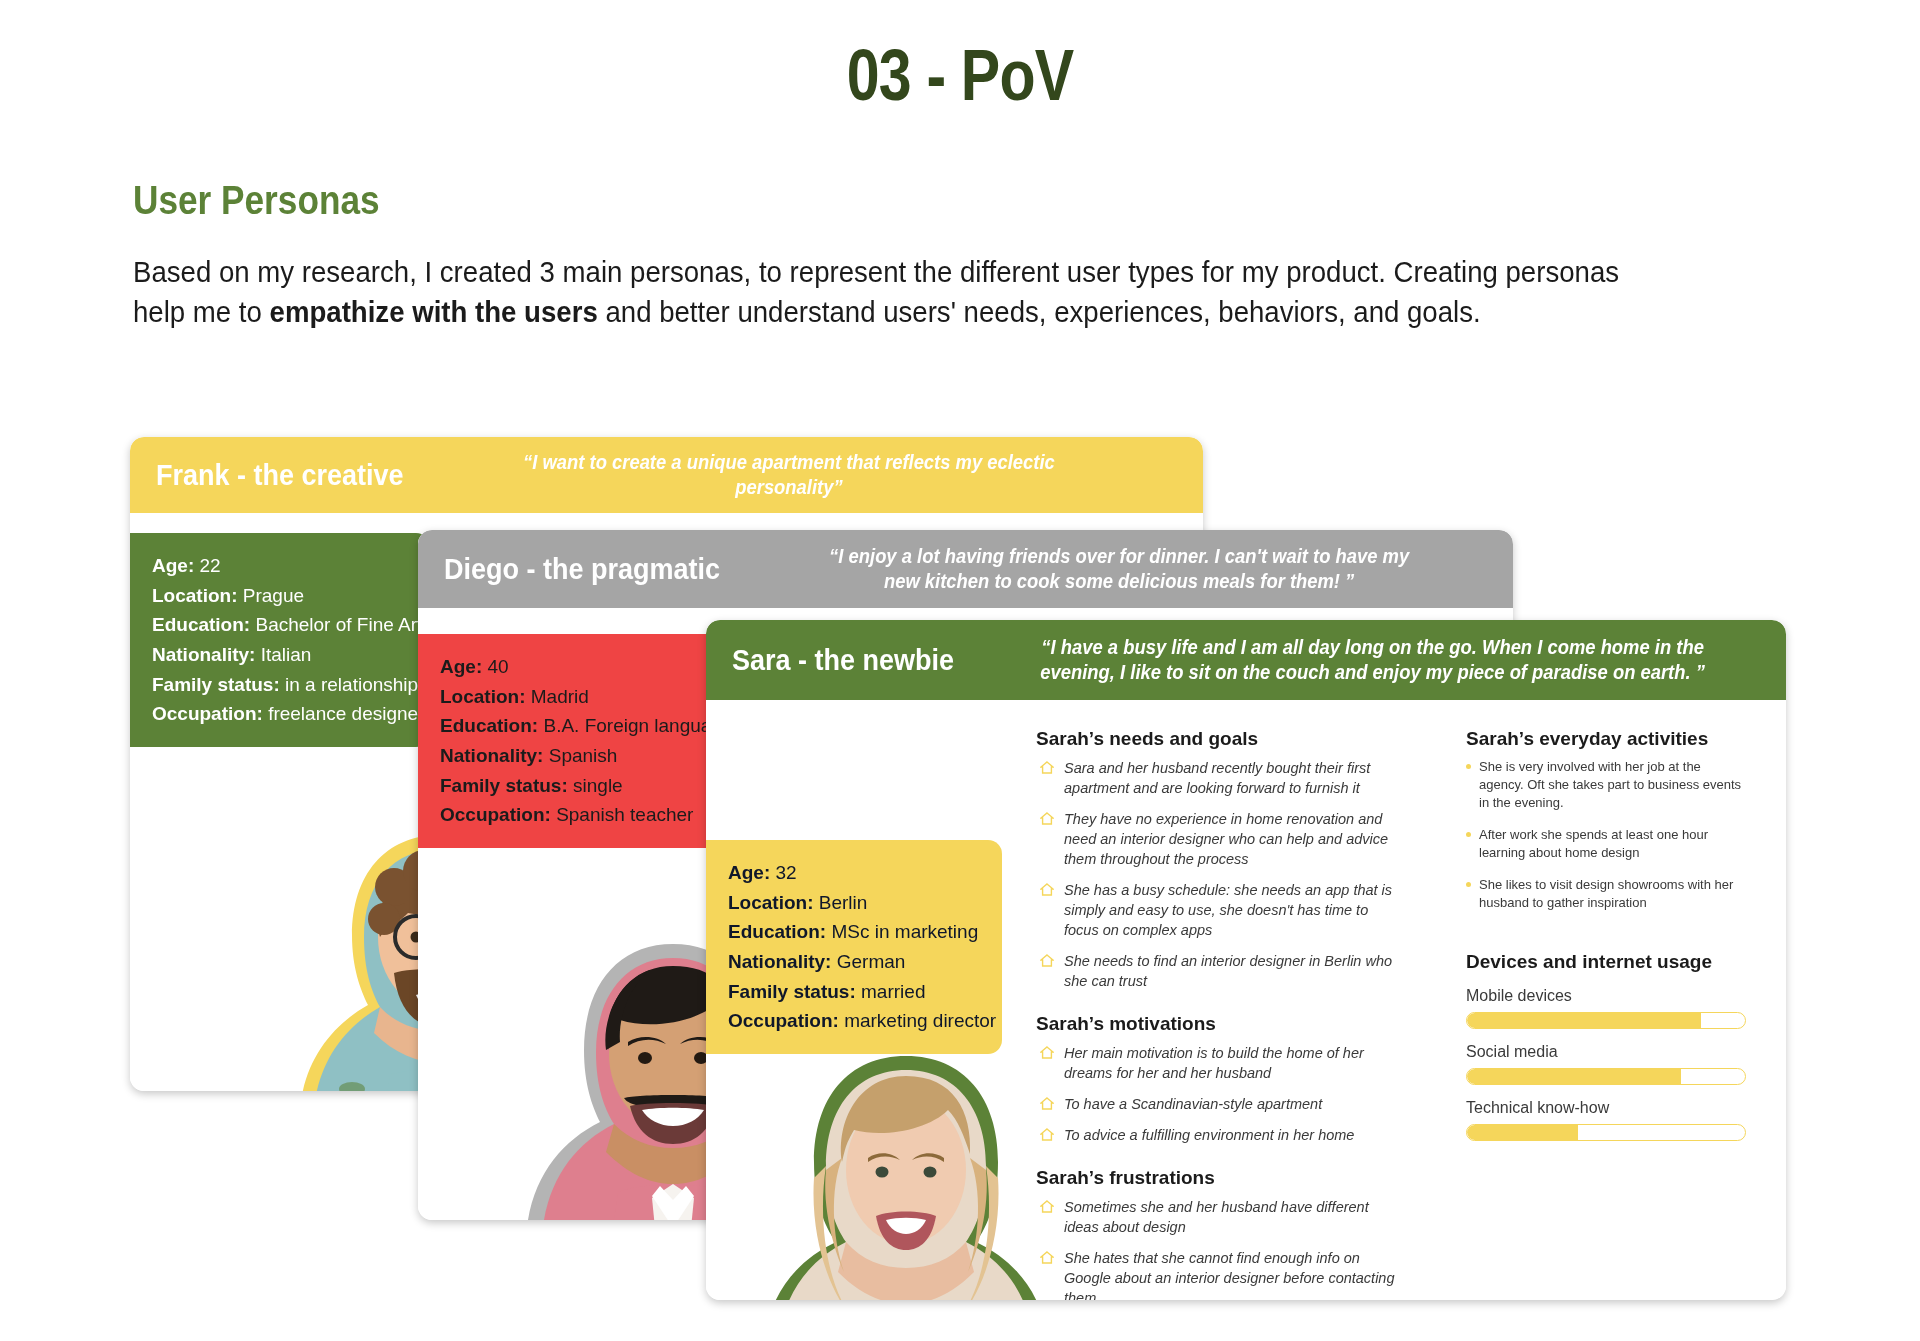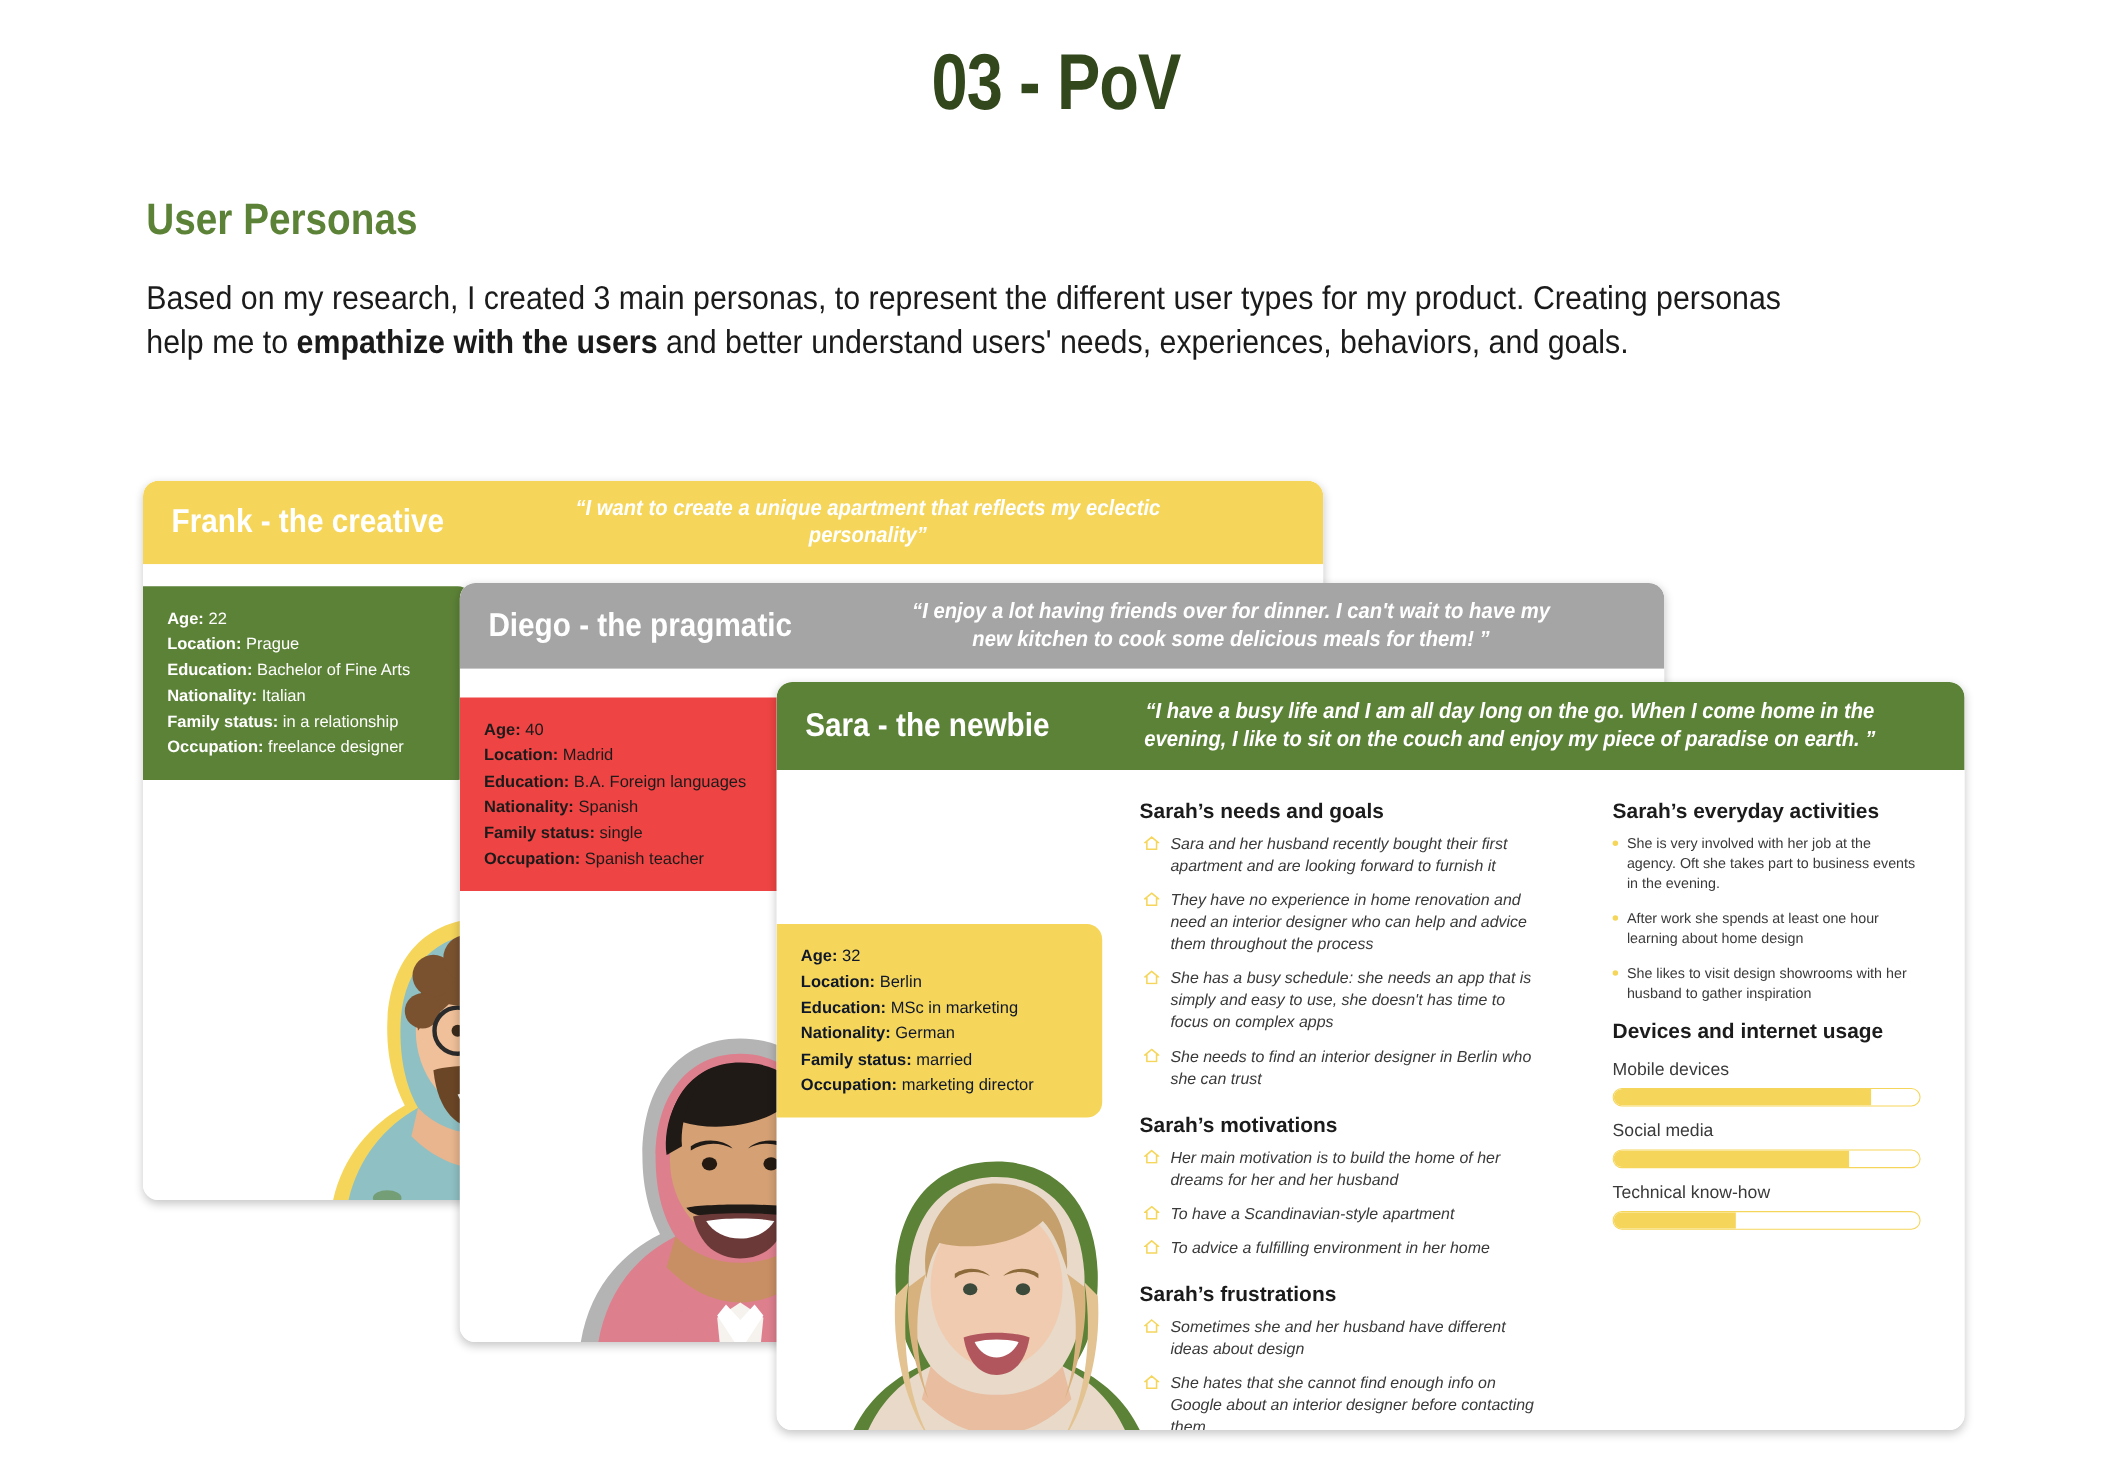--- a/index.html
+++ b/index.html
@@ -61,21 +61,21 @@
     font-style: italic; font-weight: bold; font-size: 20px; color: #ffffff;
     line-height: 1.25; text-align: center; flex: 1;
     transform: scaleX(0.92);
   }
   .card-body { position: relative; width: 100%; height: 100%; background: #fff; }
 
   
   .details {
     position: absolute;
     font-family: "Liberation Sans Narrow", "Liberation Sans", sans-serif;
-    font-size: 15px; line-height: 1.56;
+    font-size: 19px; line-height: 1.56;
     padding: 18px 22px 18px 22px;
     border-radius: 0 14px 14px 0;
     white-space: nowrap;
   }
   .details .k { font-weight: bold; }
 
   
   #card-frank { left: 130px; top: 437px; width: 1073px; height: 654px; }
   #card-frank .card-header { height: 76px; background: #f5d65b; border-radius: 14px 14px 0 0; }
   #card-frank .persona-name { margin-right: 60px; }
@@ -332,21 +332,21 @@
       </div>
 
       <div class="sara-col-right">
         <div class="blk-title">Sarah’s everyday activities</div>
         <ul class="dot-list">
           <li>She is very involved with her job at the agency. Oft she takes part to business events in the evening.</li>
           <li>After work she spends at least one hour learning about home design</li>
           <li>She likes to visit design showrooms with her husband to gather inspiration</li>
         </ul>
 
-        <div class="blk-title" style="margin-top:16px;">Devices and internet usage</div>
+        <div class="blk-title" style="margin-top:39px;">Devices and internet usage</div>
 
         <div>
           <div class="bar-label">Mobile devices</div>
           <div class="bar-track">
               <div class="bar-fill" id="bar1" style="width: 84%;"></div>
             </div>
         </div>
         <div>
           <div class="bar-label">Social media</div>
           <div class="bar-track">

